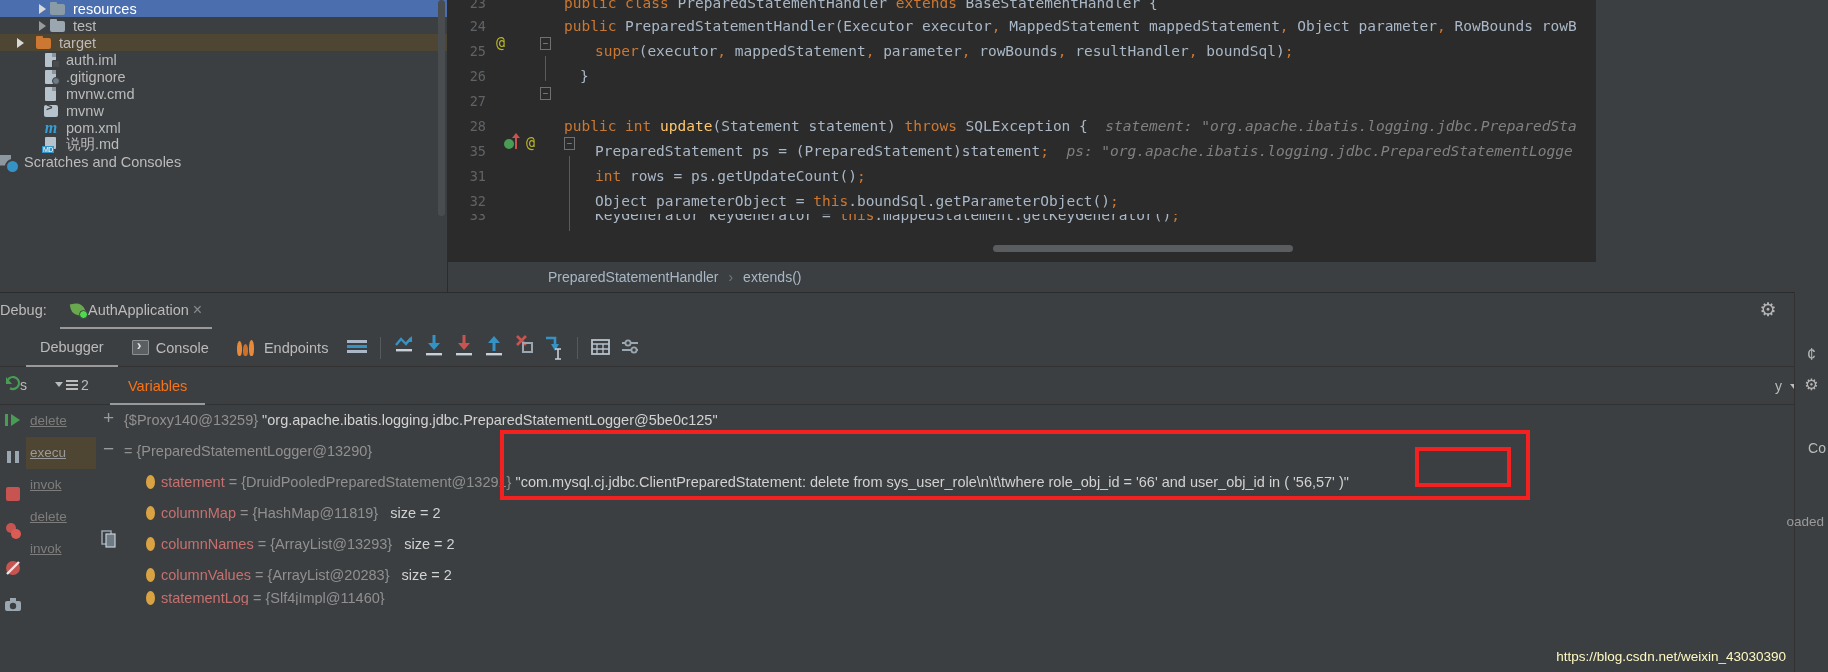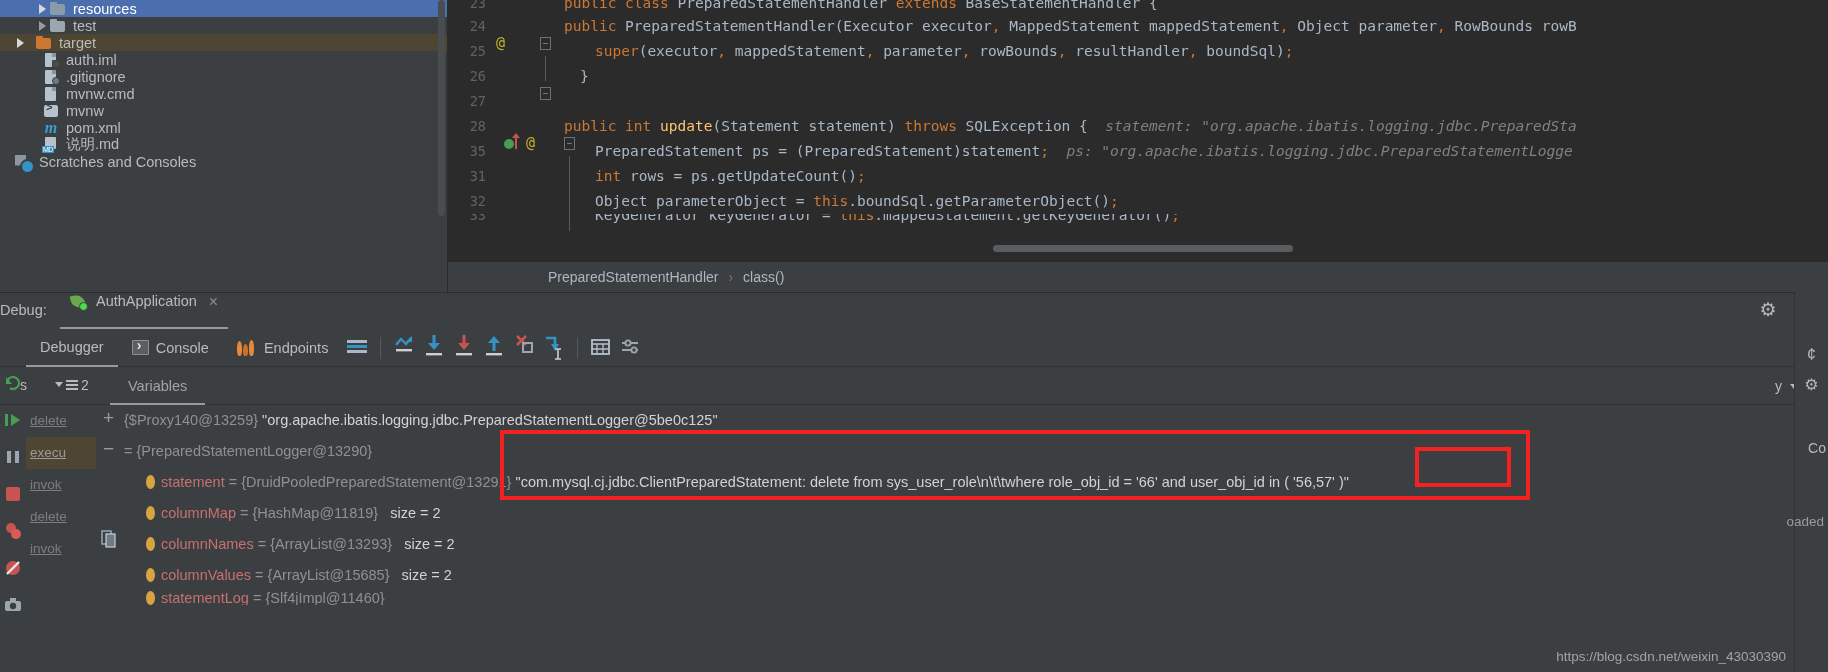--- a/index.html
+++ b/index.html
@@ -96,21 +96,21 @@
   .tree-scroll {
     position:absolute; right:3px; top:0; width:7px; height:216px;
     background:#4a4d4f; border-radius:4px;
   }
   .tree-divider {
     position:absolute; left:447px; top:0; width:1px; height:292px; background:#2b2b2b;
   }
 
   
   .editor {
-    position:absolute; left:448px; top:0; width:1380px; height:262px;
+    position:absolute; left:448px; top:0; width:1148px; height:262px;
     background:#2b2b2b; overflow:hidden;
     font-family:"DejaVu Sans Mono", monospace;
   }
   .code-line {
     position:relative; height:25px; line-height:25px; white-space:nowrap;
     font-size:14.5px; color:#a9b7c6;
   }
   .code-line.current { background:#214283; }
   .gutter-num {
     display:inline-block; width:42px; text-align:right; color:#606366;
@@ -172,21 +172,21 @@
     position:absolute; left:0; top:292px; width:1828px; height:380px;
     background:#3c3f41; border-top:1px solid #2b2b2b;
   }
   .debug-header {
     position:relative; height:36px; display:flex; align-items:center;
     color:#bbbbbb; font-size:14.5px;
   }
   .debug-label { position:absolute; left:0px; top:9px; }
   .debug-tab {
     position:absolute; left:60px; top:0px; height:36px; display:flex;
-    gap:8px; padding:0 10px;
+    align-items:center; gap:0; padding:0 10px;
     border-bottom:2px solid #9a9a9a;
   }
   .spring-icon { position:relative; width:18px; height:18px; }
   .spring-icon .leaf {
     position:absolute; left:1px; top:2px; width:14px; height:13px;
     background:#6aa84f; border-radius: 0 70% 0 70%;
     transform: rotate(-12deg);
   }
   .spring-icon .dot {
     position:absolute; right:0px; bottom:0px; width:9px; height:9px;
@@ -251,21 +251,21 @@
     position:absolute; left:55px; top:10px; color:#bbbbbb; font-size:14px;
     display:flex; align-items:center; gap:3px;
   }
   .caret-down {
     width:0;height:0;border-left:4px solid transparent;border-right:4px solid transparent;
     border-top:5px solid #bbbbbb;
   }
   .lines-icon { display:inline-flex; flex-direction:column; gap:2px; }
   .lines-icon i { display:block; width:12px; height:2px; background:#bbbbbb; }
   .vars-tab {
-    padding:0 18px; height:38px; line-height:38px; color:#a3a3a3; font-size:14.5px;
+    padding:0 18px; height:38px; line-height:38px; color:#f97316; font-size:14.5px;
     border-bottom:2px solid #9a9a9a; cursor:pointer;
   }
   .vars-right {
     position:absolute; right:0; top:0; height:38px; display:flex;
     align-items:center; gap:8px; padding-right:10px; color:#bbbbbb; font-size:14px;
   }
 
   
   .left-rail {
     position:absolute; left:0; top:74px; width:26px; bottom:0;
@@ -319,21 +319,21 @@
   .rr-ic { margin:8px auto; width:22px; height:22px; position:relative; color:#b6b6b6;
            font-size:16px; text-align:center; line-height:22px; cursor:pointer; }
   .rr-label {
     position:absolute; right:2px; top:148px; color:#bbbbbb; font-size:14px;
   }
   .oaded {
     position:absolute; right:4px; top:222px; color:#9a9a9a; font-size:13.5px;
   }
 
   .watermark {
-    position:absolute; right:42px; bottom:8px; color:#a3a3a3; font-size:13.5px;
+    position:absolute; right:42px; bottom:8px; color:#fef9c3; font-size:13.5px;
   }
 </style>
 </head>
 <body>
 
 <div class="app">
 
   <div class="top-area">
 
     <div class="project-tree">
@@ -384,21 +384,21 @@
         <span class="ic ic-m">m</span>
         <span class="tree-label">pom.xml</span>
       </div>
 
       <div class="tree-row" style="padding-left:42px">
         <span class="ic ic-md"></span>
         <span class="tree-label">说明.md</span>
       </div>
 
 
-      <div class="tree-row" style="padding-left:15px">
+      <div class="tree-row" style="">
         <span class="ic ic-scratch"></span>
         <span class="tree-label">Scratches and Consoles</span>
       </div>
 
       <div class="tree-scroll"></div>
     </div>
     <div class="tree-divider"></div>
 
     <div class="editor">
 
@@ -442,21 +442,21 @@
       <div class="code-line" style="height:12px;line-height:3px;overflow:hidden">
         <span class="gutter-num">33</span><span class="gutter-icons"></span><span class="code-text" style="padding-left:45px"><span class="punc">KeyGenerator keyGenerator = </span><span class="kw">this</span><span class="punc">.mappedStatement.getKeyGenerator()</span><span class="kw">;</span></span>
       </div>
 
       <div class="editor-scroll-h"></div>
     </div>
 
     <div class="breadcrumb">
       <span>PreparedStatementHandler</span>
       <span class="bc-sep">›</span>
-      <span>class()</span>
+      <span>extends()</span>
     </div>
   </div>
 
   <div class="debug-panel">
 
     <div class="debug-header">
       <span class="debug-label">Debug:</span>
       <div class="debug-tab">
         <span class="spring-icon">
             <i class="leaf"></i>
@@ -658,21 +658,21 @@
       </div>
 
       <div class="var-row" style="padding-left:50px">
         <span class="oval"></span><span class="vname">columnNames</span>
         <span class="vgray">= {ArrayList@13293}</span>
         <span class="vval" style="margin-left:8px">size = 2</span>
       </div>
 
       <div class="var-row" style="padding-left:50px">
         <span class="oval"></span><span class="vname">columnValues</span>
-        <span class="vgray">= {ArrayList@15685}</span>
+        <span class="vgray">= {ArrayList@20283}</span>
         <span class="vval" style="margin-left:8px">size = 2</span>
       </div>
 
       <div class="var-row" style="padding-left:50px;height:14px;line-height:14px;overflow:hidden">
         <span class="oval"></span><span class="vname">statementLog</span>
         <span class="vgray">= {Slf4jImpl@11460}</span>
       </div>
     </div>
 
     <div style="position:absolute;left:101px;top:237px;width:16px;height:18px">

